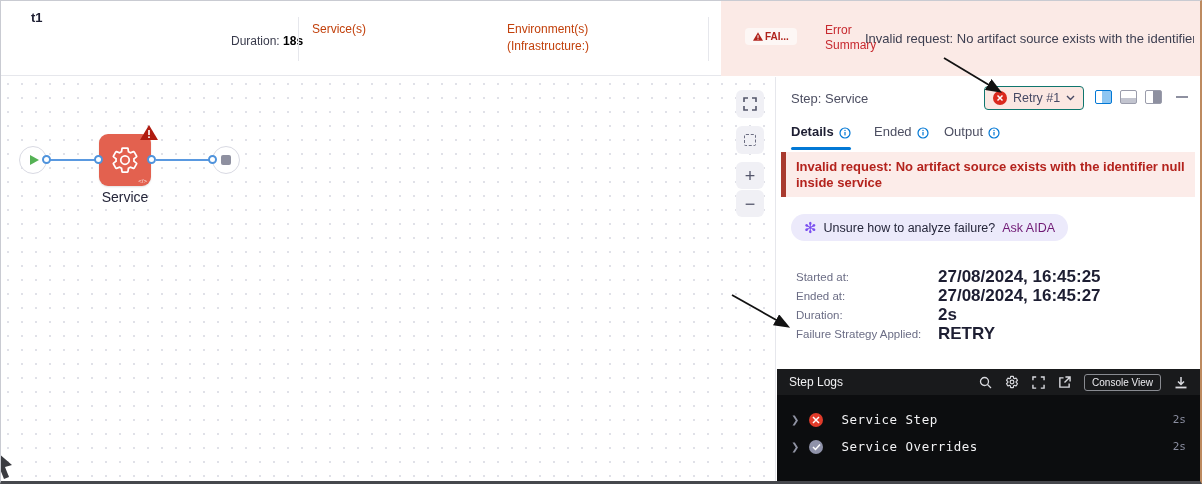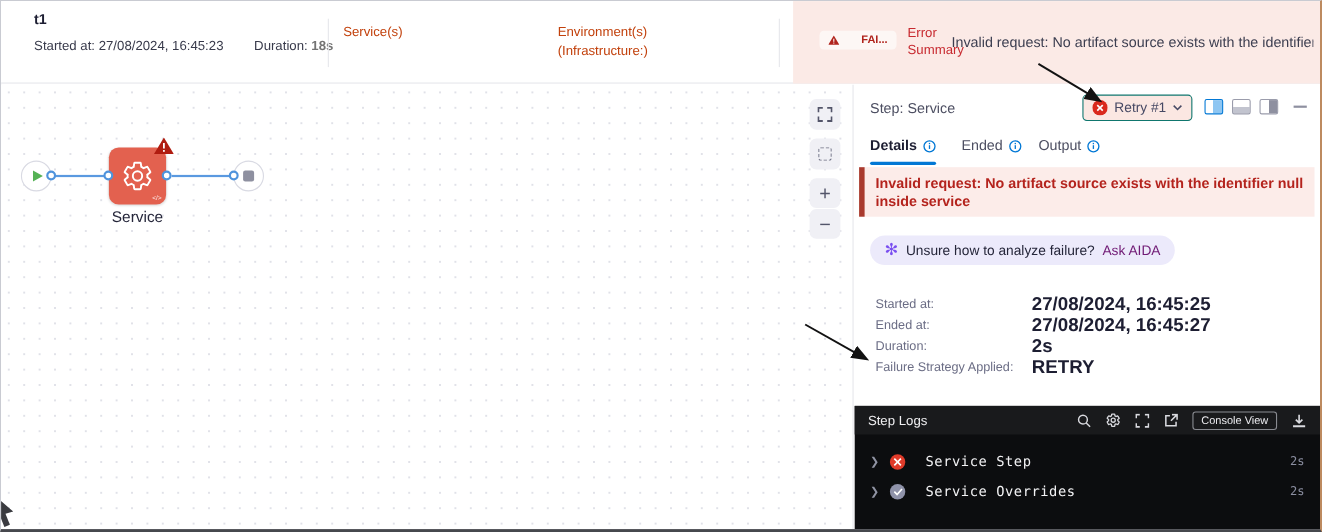--- a/index.html
+++ b/index.html
@@ -5,27 +5,27 @@
   * { margin:0; padding:0; box-sizing:border-box; }
   html,body { width:1202px; height:484px; }
   body { font-family:"Liberation Sans", sans-serif; background:#fff; position:relative; overflow:hidden;
          border:1px solid #c9cbd2; border-right:2px solid #bd8a5f; border-bottom:3px solid #46484d; }
 
   
   .top-header { position:absolute; left:0; top:0; width:100%; height:75px; background:#fff; border-bottom:1px solid #e6e7ec; }
   .run-title { position:absolute; left:30px; top:9px; font-size:13px; font-weight:bold; color:#1d1e32; }
   .run-meta { position:absolute; left:30px; top:33px; font-size:12px; color:#383a4b; }
   .run-duration { position:absolute; left:230px; top:33px; font-size:12px; color:#383a4b; }
-  .run-duration b { color:#737373; }
+  .run-duration b { color:#000000; }
   .vdiv { position:absolute; top:16px; width:1px; height:44px; background:#e6e7ec; }
   .col-label { position:absolute; top:20px; font-size:12px; color:#c2410c; line-height:17px; }
 
   .error-strip { position:absolute; left:720px; top:0; right:0; height:75px; background:#fbeae6; display:flex; align-items:center; }
   .fail-badge { position:absolute; left:24px; top:27px; background:#fdf7f5; border-radius:4px; padding:3px 8px;
-                display:inline-flex; align-items:center; gap:20px; font-size:10px; font-weight:bold; color:#b0231c; }
+                display:inline-flex; align-items:center; gap:2px; font-size:10px; font-weight:bold; color:#b0231c; }
   .err-sum-label { position:absolute; left:104px; top:22px; width:66px; font-size:12px; color:#c7292f; line-height:15px; }
   .err-sum-text { position:absolute; left:144px; right:6px; top:30px; font-size:13px; color:#3c3e50; white-space:nowrap; overflow:hidden; }
 
   
   .canvas { position:absolute; left:0; top:76px; width:775px; bottom:0; background:#fff; border-right:1px solid #e6e7ec;
             background-image:radial-gradient(#e0e1e8 1px, transparent 1.2px); background-size:14px 14px; }
   .edge { position:absolute; height:2px; background:#5a99e0; top:82px; }
   .round-node { position:absolute; width:28px; height:28px; border-radius:50%; background:#fff; border:1px solid #d9dae3;
                 display:flex; align-items:center; justify-content:center; }
   .play-tri { width:0; height:0; border-left:9px solid #55b255; border-top:5.5px solid transparent; border-bottom:5.5px solid transparent; margin-left:2px; }
@@ -85,24 +85,20 @@
   .log-name { font-family:"DejaVu Sans Mono", monospace; font-size:12.5px; color:#f2f2f4; letter-spacing:.5px; margin-left:8px; }
   .log-dur { margin-left:auto; font-family:"DejaVu Sans Mono", monospace; font-size:11px; color:#8b8ea0; }
 
   .overlay { position:absolute; left:0; top:0; width:1202px; height:484px; pointer-events:none; z-index:40; }
 </style>
 </head>
 <body>
 
 <div class="top-header">
   <div class="run-title">t1</div>
-  <div class="run-meta">
-    <span>Started at:</span>
-    <span>27/08/2024, 16:45:23</span>
-  </div>
   <div class="run-duration">
     <span>Duration:</span>
     <b>18s</b>
   </div>
   <div class="vdiv" style="left:297px;"></div>
   <div class="col-label" style="left:311px;">Service(s)</div>
   <div class="col-label" style="left:506px;">
     <div>Environment(s)</div>
     <div>(Infrastructure:)</div>
   </div>

